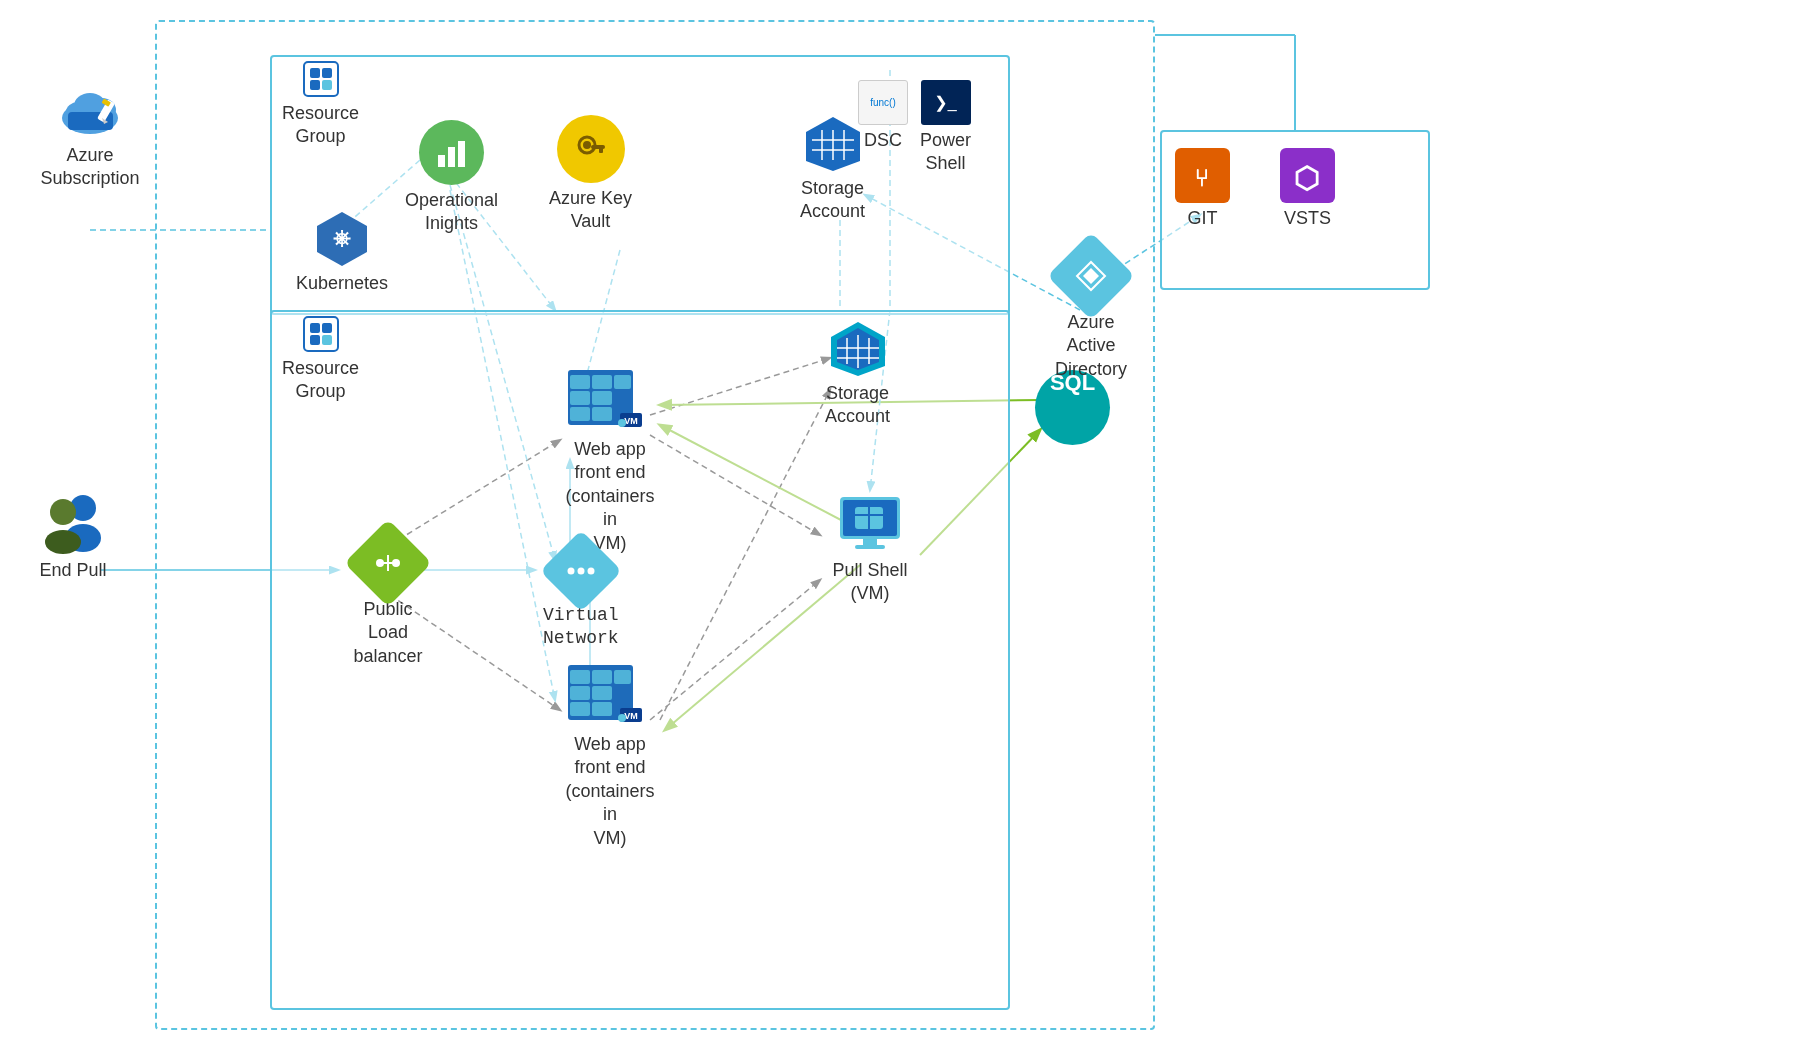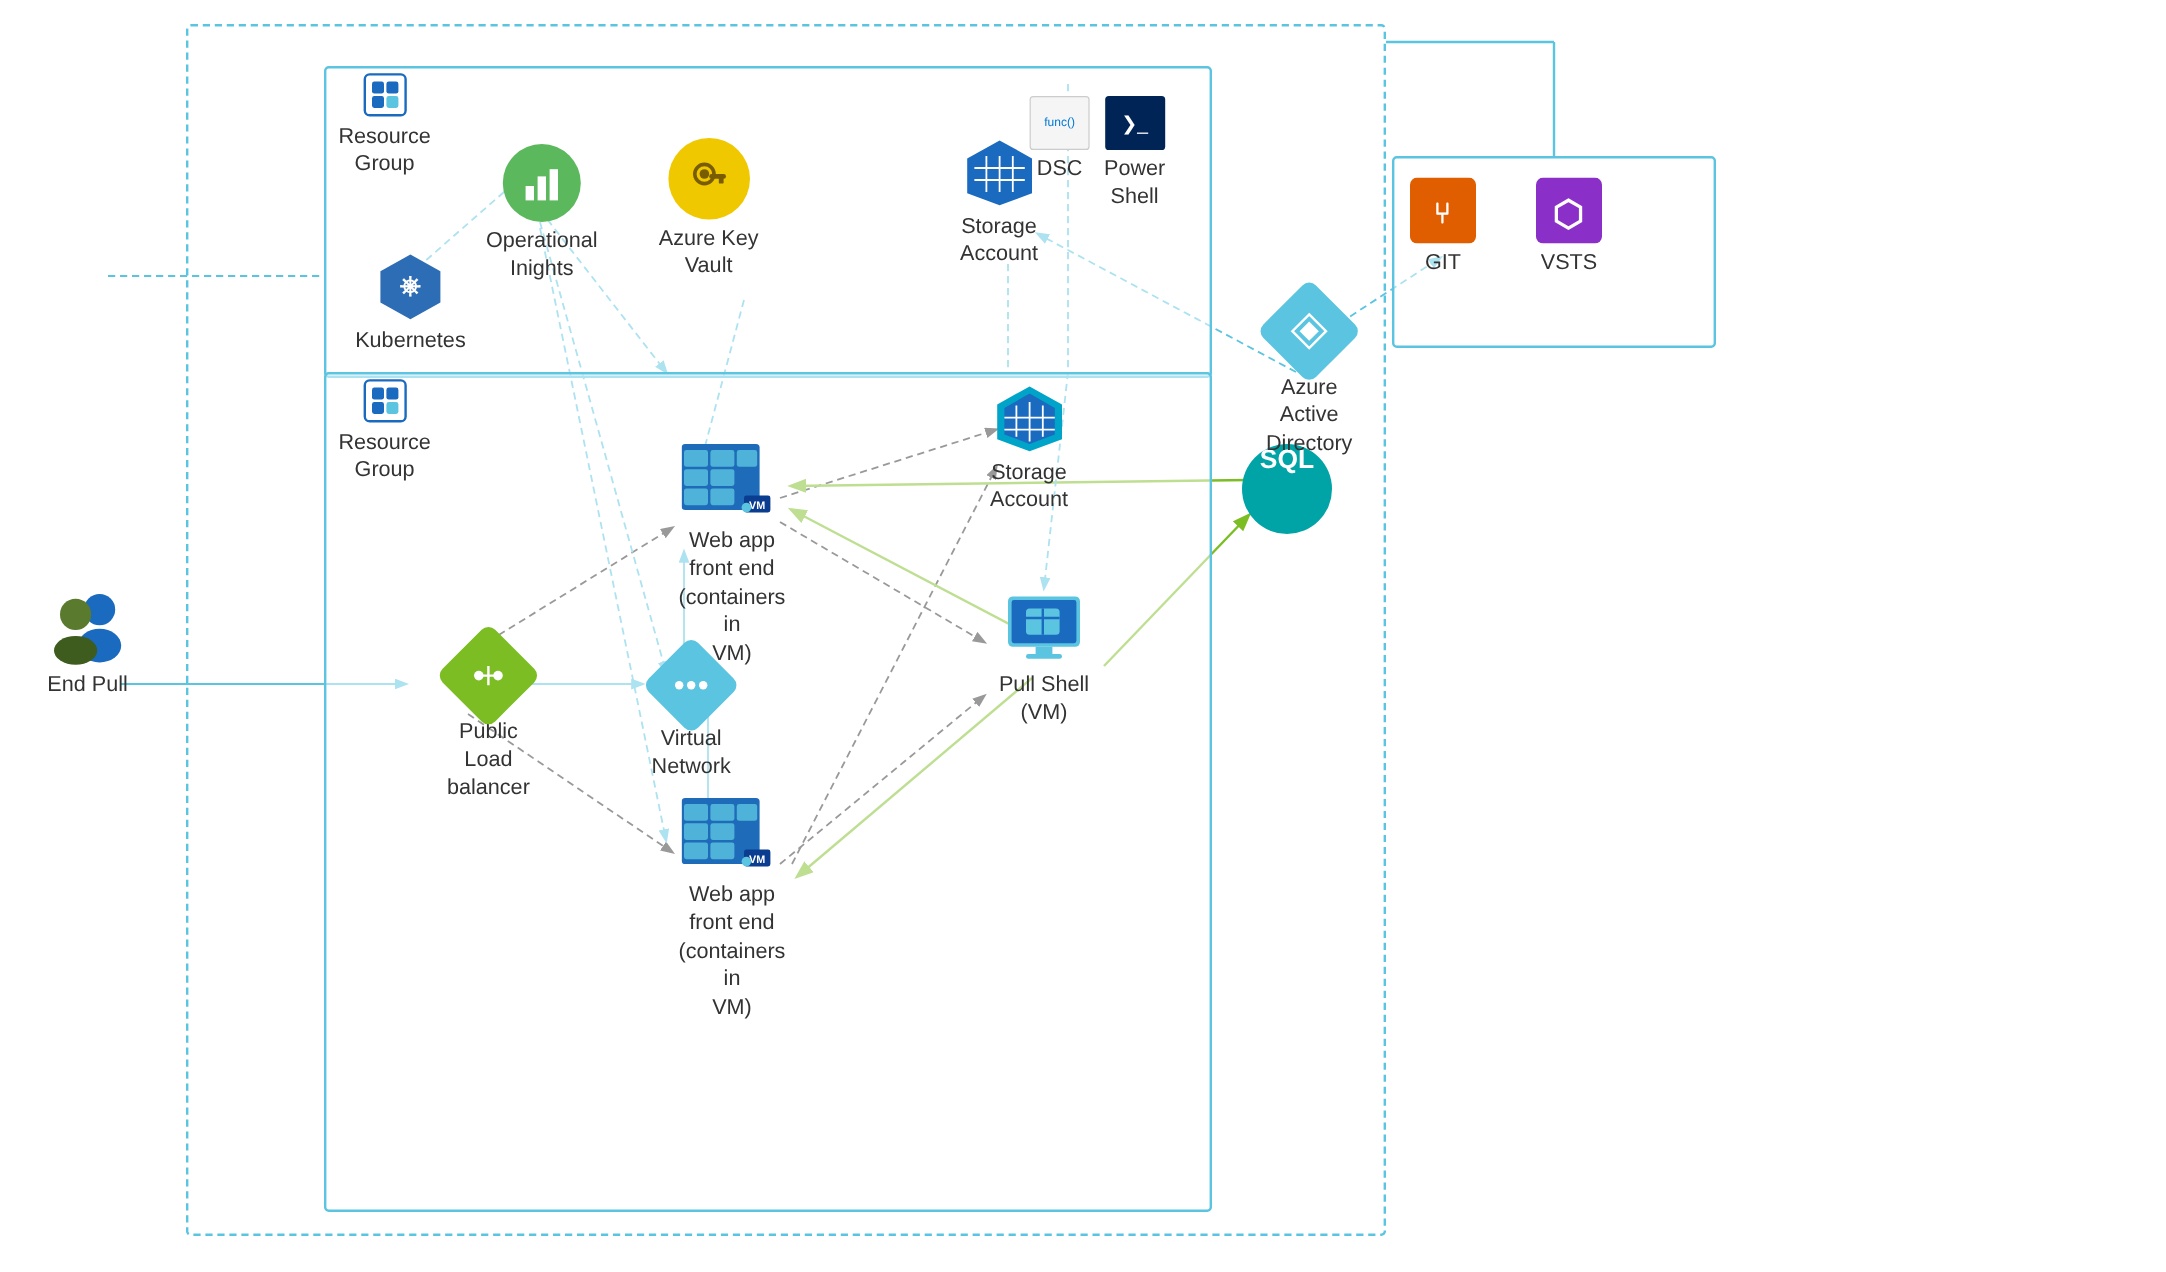--- a/index.html
+++ b/index.html
@@ -166,20 +166,36 @@
   </svg>
 
   <div class="outer-boundary"></div>
 
   <div class="resource-group-top"></div>
 
   <div class="resource-group-bottom"></div>
 
   <div class="git-vsts-box"></div>
 
+  <div class="node" style="left:40px; top:80px;">
+    <svg width="65" height="60" viewBox="0 0 65 60">
+
+      <ellipse cx="32" cy="38" rx="28" ry="16" fill="#50a0e0"></ellipse>
+      <ellipse cx="20" cy="32" rx="12" ry="10" fill="#50a0e0"></ellipse>
+      <ellipse cx="44" cy="30" rx="14" ry="12" fill="#50a0e0"></ellipse>
+      <ellipse cx="32" cy="26" rx="16" ry="13" fill="#50a0e0"></ellipse>
+      <rect x="10" y="32" width="45" height="18" rx="4" fill="#1a6abf"></rect>
+
+      <rect x="44" y="20" width="8" height="22" rx="2" fill="white" transform="rotate(30 48 31)"></rect>
+      <polygon points="44,38 50,42 46,44" fill="#ccc"></polygon>
+      <rect x="44" y="20" width="8" height="5" rx="1" fill="#e8c000" transform="rotate(30 48 23)"></rect>
+    </svg>
+    <span class="node-label">Azure
+Subscription</span>
+  </div>
 
 
   <div class="node" style="left:38px; top:490px;">
     <svg width="70" height="65" viewBox="0 0 70 65">
 
       <circle cx="45" cy="18" r="13" fill="#1a6abf"></circle>
       <ellipse cx="45" cy="48" rx="18" ry="14" fill="#1a6abf"></ellipse>
 
       <circle cx="25" cy="22" r="13" fill="#5a7a2e"></circle>
       <ellipse cx="25" cy="52" rx="18" ry="12" fill="#3d5c1e"></ellipse>
@@ -319,35 +335,35 @@
         <rect x="24" y="42" width="20" height="14" rx="2" fill="#5bc4e0" opacity="0.8"></rect>
         <rect x="46" y="10" width="17" height="14" rx="2" fill="#5bc4e0" opacity="0.8"></rect>
         <rect x="52" y="48" width="22" height="14" rx="2" fill="#0a3d8f"></rect>
         <text x="63" y="59" text-anchor="middle" fill="white" font-size="9" font-weight="bold">VM</text>
         <circle cx="54" cy="58" r="4" fill="#5bc4e0"></circle>
       </svg>
     </div>
     <span class="node-label">Web app<br>front end<br>(containers in<br>VM)</span>
   </div>
 
-  <div class="node" style="left:357px; top:532px;justify-content:center;">
+  <div class="node" style="left:338px; top:532px;justify-content:center;">
     <div style="width:62px;height:62px;background:#7cbd24;transform:rotate(45deg);border-radius:8px;">
       <div style="transform:rotate(-45deg);width:62px;height:62px;display:flex;align-items:center;justify-content:center;">
         <svg width="32" height="32" viewBox="0 0 32 32">
           <circle cx="8" cy="16" r="4" fill="white"></circle>
           <circle cx="24" cy="16" r="4" fill="white"></circle>
           <line x1="8" y1="16" x2="24" y2="16" stroke="white" stroke-width="2"></line>
           <line x1="16" y1="8" x2="16" y2="24" stroke="white" stroke-width="2"></line>
         </svg>
       </div>
     </div>
     <span class="node-label">Public<br>Load balancer</span>
   </div>
 
-  <div class="node" style="left:543px; top:542px;">
+  <div class="node" style="left:543px; top:542px;font-family:Liberation Mono, monospace;">
     <div style="width:58px;height:58px;background:#5bc4e0;transform:rotate(45deg);border-radius:8px;">
       <div style="transform:rotate(-45deg);width:58px;height:58px;display:flex;align-items:center;justify-content:center;">
         <svg width="30" height="14" viewBox="0 0 30 14">
           <circle cx="5" cy="7" r="3.5" fill="white"></circle>
           <circle cx="15" cy="7" r="3.5" fill="white"></circle>
           <circle cx="25" cy="7" r="3.5" fill="white"></circle>
         </svg>
       </div>
     </div>
     <span class="node-label">Virtual<br>Network</span>

